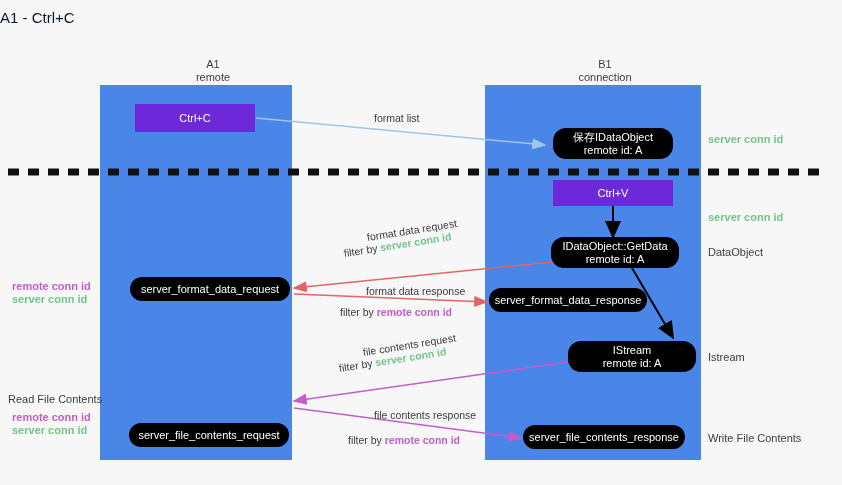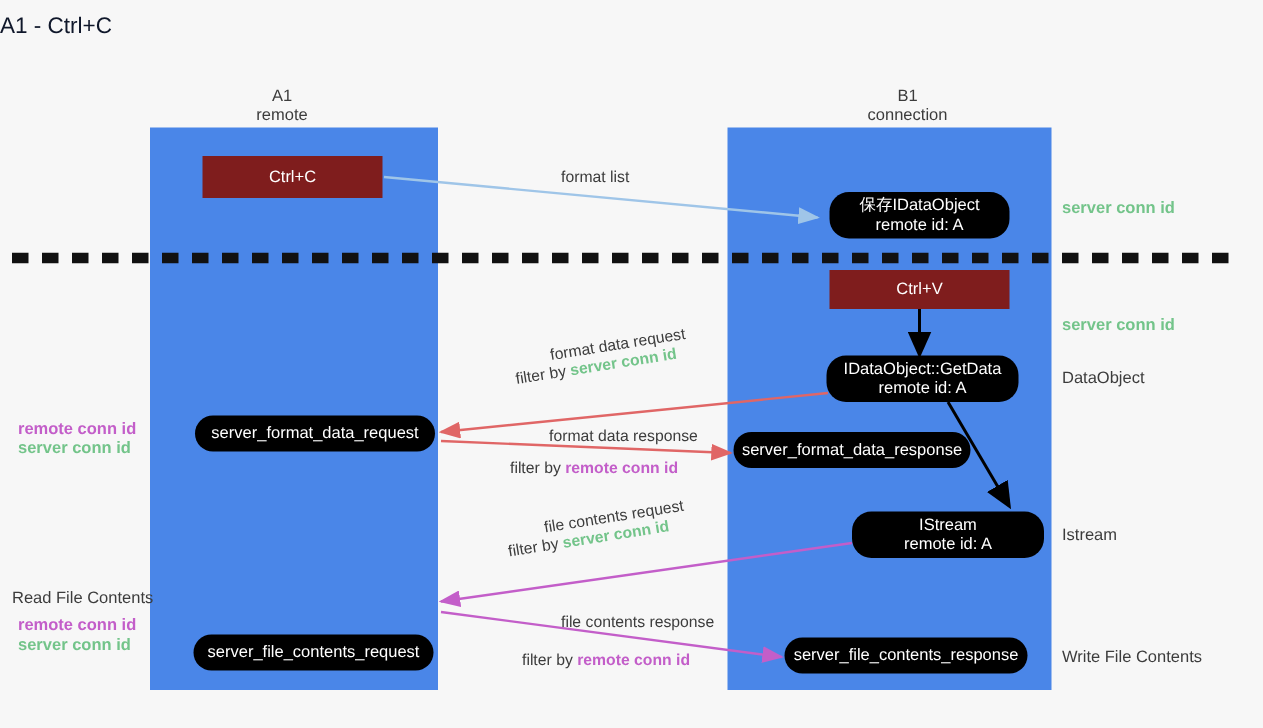--- a/index.html
+++ b/index.html
@@ -47,21 +47,21 @@
     display: flex;
     flex-direction: column;
     align-items: center;
     justify-content: center;
     color: #ffffff;
     font-size: 11px;
     line-height: 13px;
     text-align: center;
     padding: 2px 4px;
   }
-  .box.green { background: #7f1d1d; }
+  .box.green { background: #6d28d9; }
   .box.orange { background: #000000; border-radius: 13px; }
 
   
   .ann {
     position: absolute;
     font-size: 11px;
     line-height: 14px;
     color: #3c3c3c;
     white-space: nowrap;
   }
@@ -91,21 +91,21 @@
 </style>
 </head>
 <body>
 
 <div id="stage">
 
   <div class="title">
     <div>A1 - Ctrl+C</div>
   </div>
 
-  <div class="lane-header" style="left:123px; top:58px; width:130px;">
+  <div class="lane-header" style="left:148px; top:58px; width:130px;">
     <div>A1</div>
     <div>remote</div>
   </div>
   <div class="lane-header" style="left:540px; top:58px; width:130px;">
     <div>B1</div>
     <div>connection</div>
   </div>
 
   <div class="lane" style="left:100px; top:85px; width:192px; height:375px;"></div>
   <div class="lane" style="left:485px; top:85px; width:216px; height:375px;"></div>

